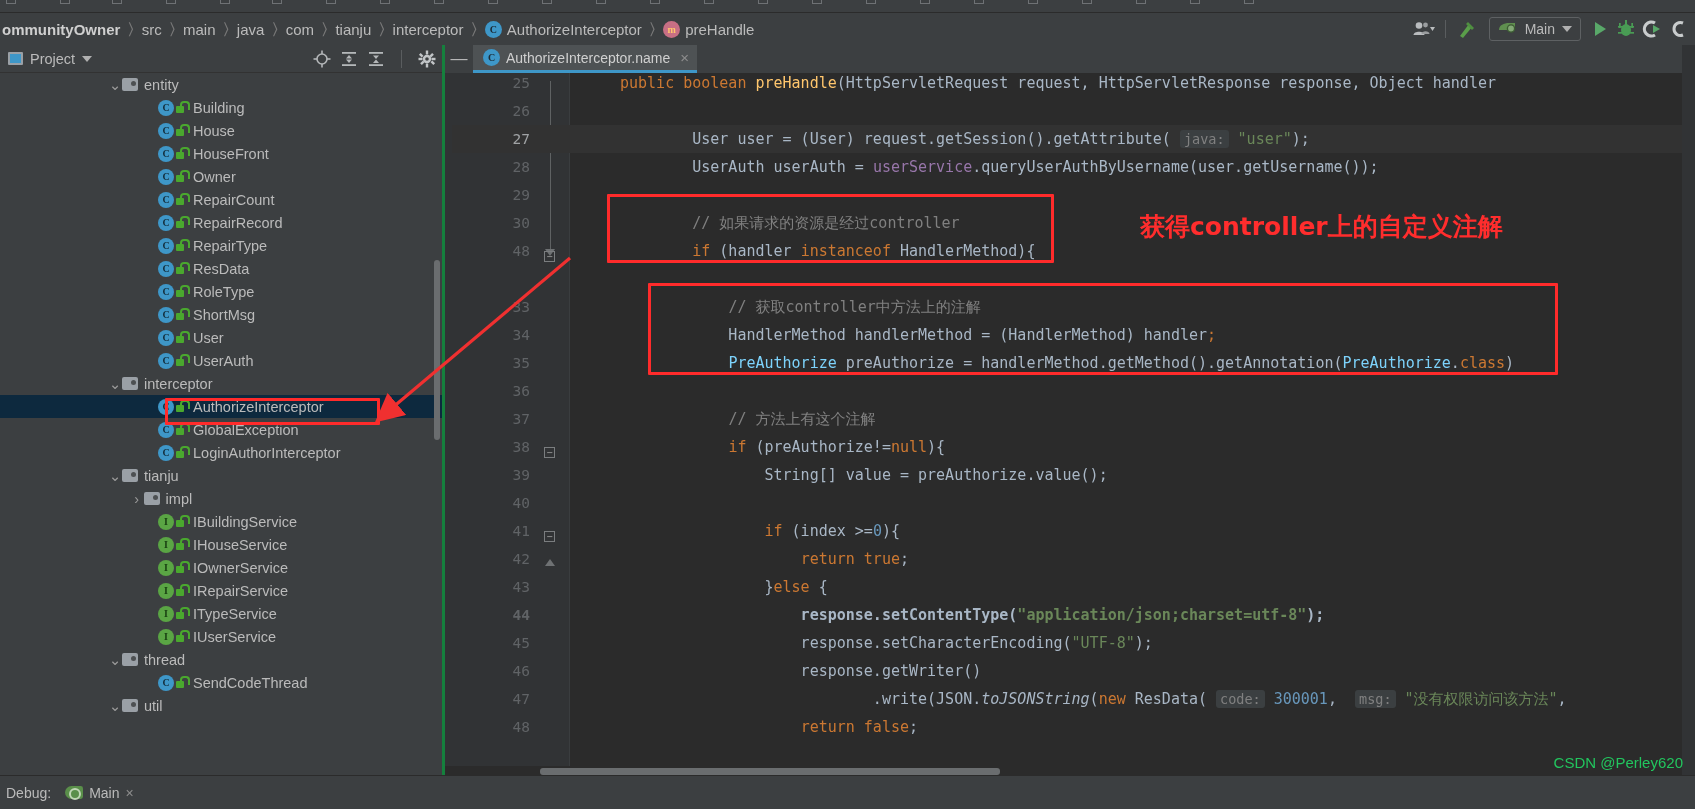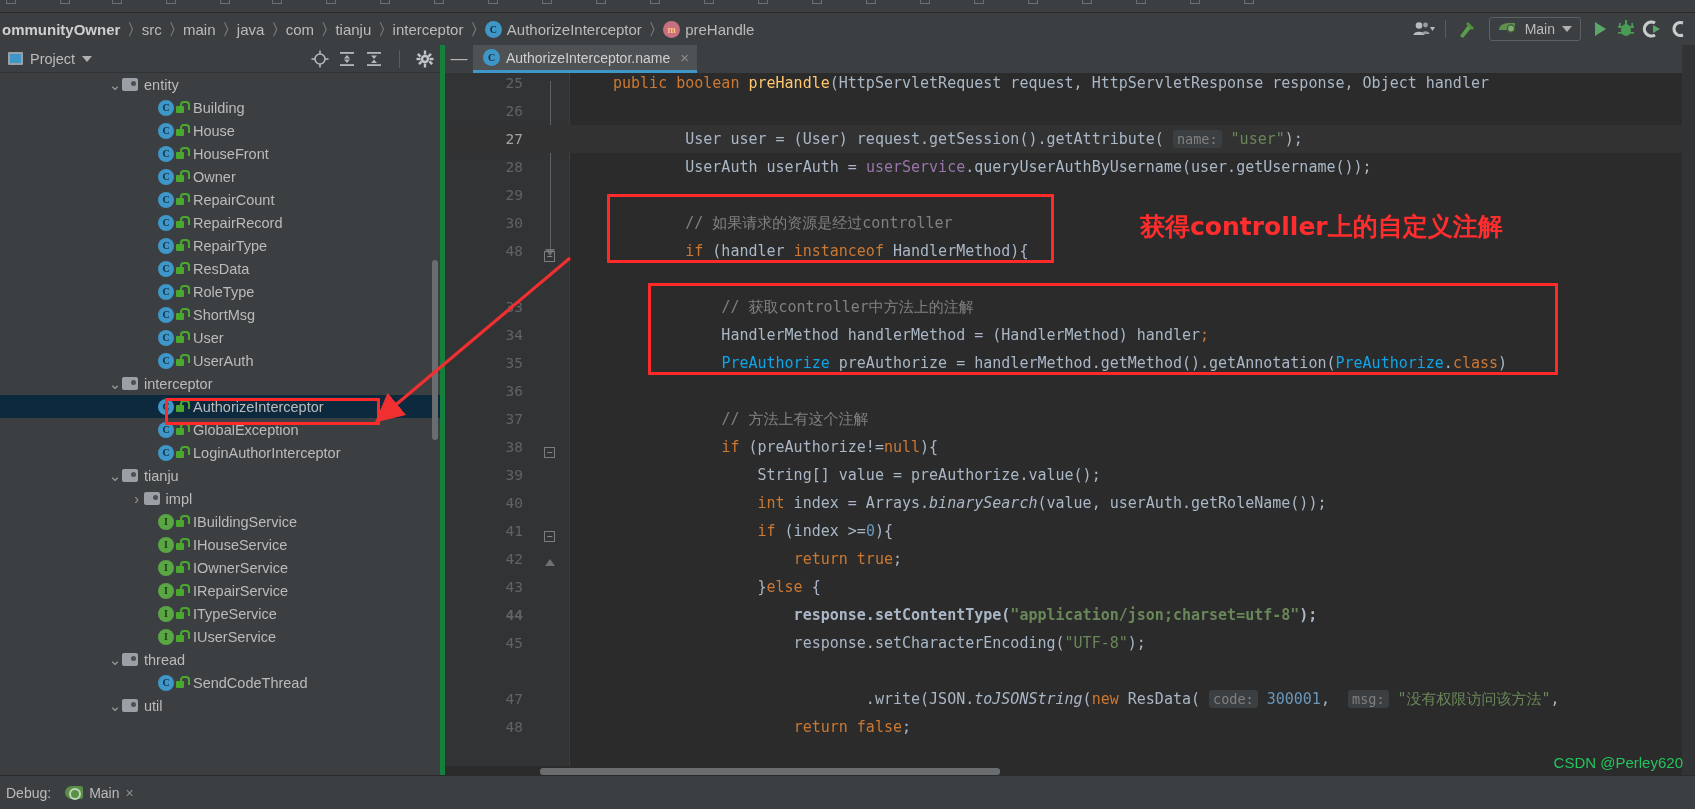--- a/index.html
+++ b/index.html
@@ -61,21 +61,21 @@
     border-radius: 3px; color: #bbbbbb; font-size: 14px; margin: 0 6px;
   }
   .caret-dn {
     width: 0; height: 0; border-left: 5px solid transparent;
     border-right: 5px solid transparent; border-top: 6px solid #b0b0b0;
   }
 
   
   .projectpanel {
     position: absolute; left: 0; top: 45px; width: 445px; height: 730px;
-    background: #c4b5fd; border-right: 5px solid #15803d;
+    background: #c4b5fd; border-right: 3px solid #15803d;
   }
   .pp-header {
     height: 28px; display: flex; align-items: center;
     padding: 0 6px 0 8px; background: #3c3f41; border-bottom: 1px solid #323232;
   }
   .pp-title {
     display: flex; align-items: center; gap: 7px;
     color: #bbbbbb; font-size: 14.5px;
   }
   .pp-sqicon {
@@ -167,21 +167,21 @@
     position: absolute; left: 90px; top: 0; width: 35px; bottom: 0;
     background: #313335; border-right: 1px solid #3a3d3f;
   }
   .gutter-annot {
     position: absolute; left: 125px; top: 0; width: 43px; bottom: 0;
     background: #2b2b2b;
   }
   .codelines { position: absolute; left: 0; top: 0; right: 0; bottom: 0; }
 
   .line {
-    position: absolute; left: 0; right: 0; height: 28px;
+    position: absolute; left: 7px; right: 0; height: 28px;
     display: flex; align-items: center;
   }
   .line.current { background: #323232; }
   .lnum {
     position: absolute; left: 0; width: 78px; text-align: right;
     color: #606366; font-size: 14.5px;
     font-family: "DejaVu Sans Mono", monospace;
   }
   .lnum.hot { color: #a0a3a5; }
   .ltext {
@@ -189,21 +189,21 @@
     font-family: "DejaVu Sans Mono", monospace; font-size: 15px;
   }
 
   
   .kw  { color: #cc7832; }
   .str { color: #6a8759; }
   .num { color: #6897bb; }
   .cmt { color: #808080; }
   .fld { color: #9876aa; }
   .mth { color: #ffc66d; }
-  .ann { color: #0ea5e9; }
+  .ann { color: #7dd3fc; }
   .ital{ font-style: italic; }
   .hint {
     color: #808080; background: #3b3f41; border-radius: 3px;
     padding: 1px 4px; font-size: 13.5px;
   }
 
   
   .fold {
     position: absolute; width: 11px; height: 11px;
     border: 1px solid #7a7d7f; color: #9a9a9a;
@@ -646,21 +646,21 @@
           <div class="line" style="top: -4px;">
             <span class="lnum">25</span>
             <span class="ltext"><span class="kw">public</span> <span class="kw">boolean</span> <span class="mth">preHandle</span>(HttpServletRequest request, HttpServletResponse response, Object handler</span>
           </div>
           <div class="line" style="top: 24px;">
             <span class="lnum">26</span>
             <span class="ltext"></span>
           </div>
           <div class="line current" style="top: 52px;">
             <span class="lnum hot">27</span>
-            <span class="ltext">        User user = (User) request.getSession().getAttribute( <span class="hint">name:</span> <span class="str">"user"</span>);</span>
+            <span class="ltext">        User user = (User) request.getSession().getAttribute( <span class="hint">java:</span> <span class="str">"user"</span>);</span>
           </div>
           <div class="line" style="top: 80px;">
             <span class="lnum">28</span>
             <span class="ltext">        UserAuth userAuth = <span class="fld">userService</span>.queryUserAuthByUsername(user.getUsername());</span>
           </div>
           <div class="line" style="top: 108px;">
             <span class="lnum">29</span>
             <span class="ltext"></span>
           </div>
           <div class="line" style="top: 136px;">
@@ -694,41 +694,44 @@
           <div class="line" style="top: 360px;">
             <span class="lnum">38</span>
             <span class="ltext">            <span class="kw">if</span> (preAuthorize!=<span class="kw">null</span>){</span>
           </div>
           <div class="line" style="top: 388px;">
             <span class="lnum">39</span>
             <span class="ltext">                String[] value = preAuthorize.value();</span>
           </div>
           <div class="line" style="top: 416px;">
             <span class="lnum">40</span>
-            <span class="ltext">                <span class="kw">int</span> index = Arrays.<span class="ital">binarySearch</span>(value, userAuth.getRoleName());</span>
           </div>
           <div class="line" style="top: 444px;">
             <span class="lnum">41</span>
             <span class="ltext">                <span class="kw">if</span> (index &gt;=<span class="num">0</span>){</span>
           </div>
           <div class="line" style="top: 472px;">
             <span class="lnum">42</span>
             <span class="ltext">                    <span class="kw">return</span> <span class="kw">true</span>;</span>
           </div>
           <div class="line" style="top: 500px;">
             <span class="lnum">43</span>
             <span class="ltext">                }<span class="kw">else</span> {</span>
           </div>
           <div class="line" style="top: 528px; font-weight: bold;">
             <span class="lnum">44</span>
             <span class="ltext">                    response.setContentType(<span class="str">"application/json;charset=utf-8"</span>);</span>
           </div>
           <div class="line" style="top: 556px;">
             <span class="lnum">45</span>
             <span class="ltext">                    response.setCharacterEncoding(<span class="str">"UTF-8"</span>);</span>
+          </div>
+          <div class="line" style="top: 584px;">
+            <span class="lnum">46</span>
+            <span class="ltext">                    response.getWriter()</span>
           </div>
           <div class="line" style="top: 612px;">
             <span class="lnum">47</span>
             <span class="ltext">                            .write(JSON.<span class="ital">toJSONString</span>(<span class="kw">new</span> ResData( <span class="hint">code:</span> <span class="num">300001</span>,  <span class="hint">msg:</span> <span class="str">"没有权限访问该方法"</span>,</span>
           </div>
           <div class="line" style="top: 640px;">
             <span class="lnum">48</span>
             <span class="ltext">                    <span class="kw">return</span> <span class="kw">false</span>;</span>
           </div>
         </div>

